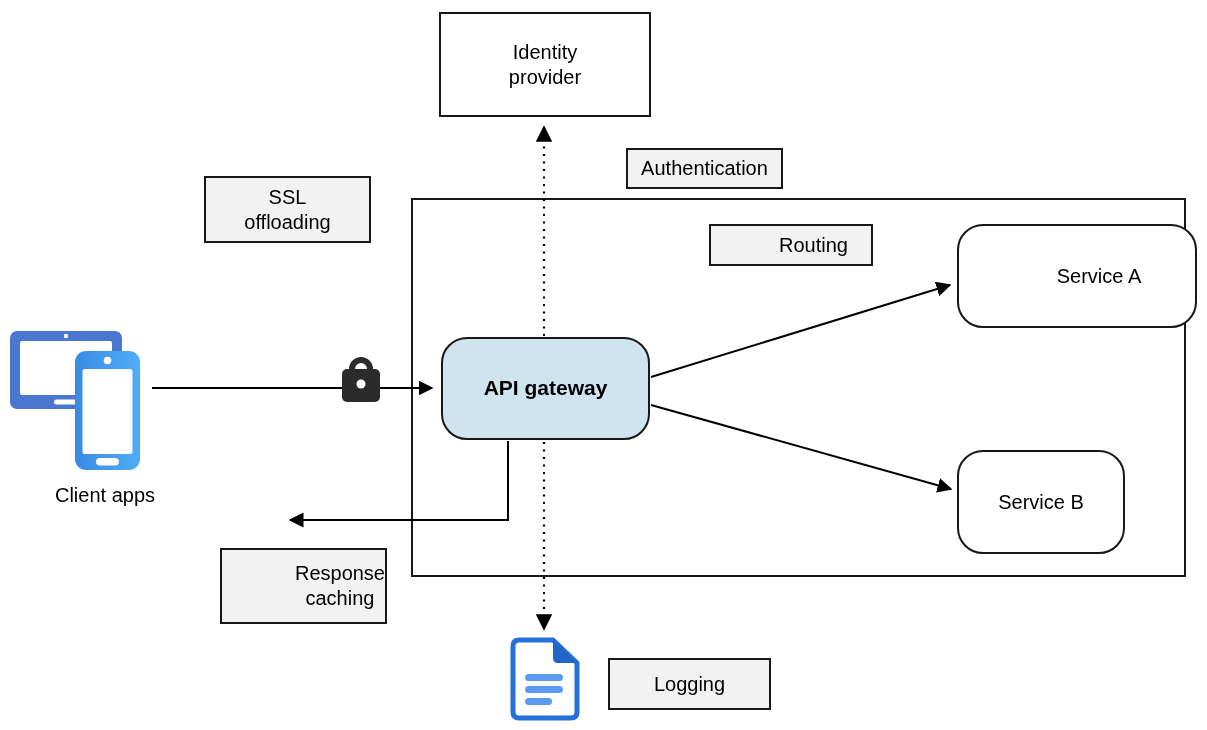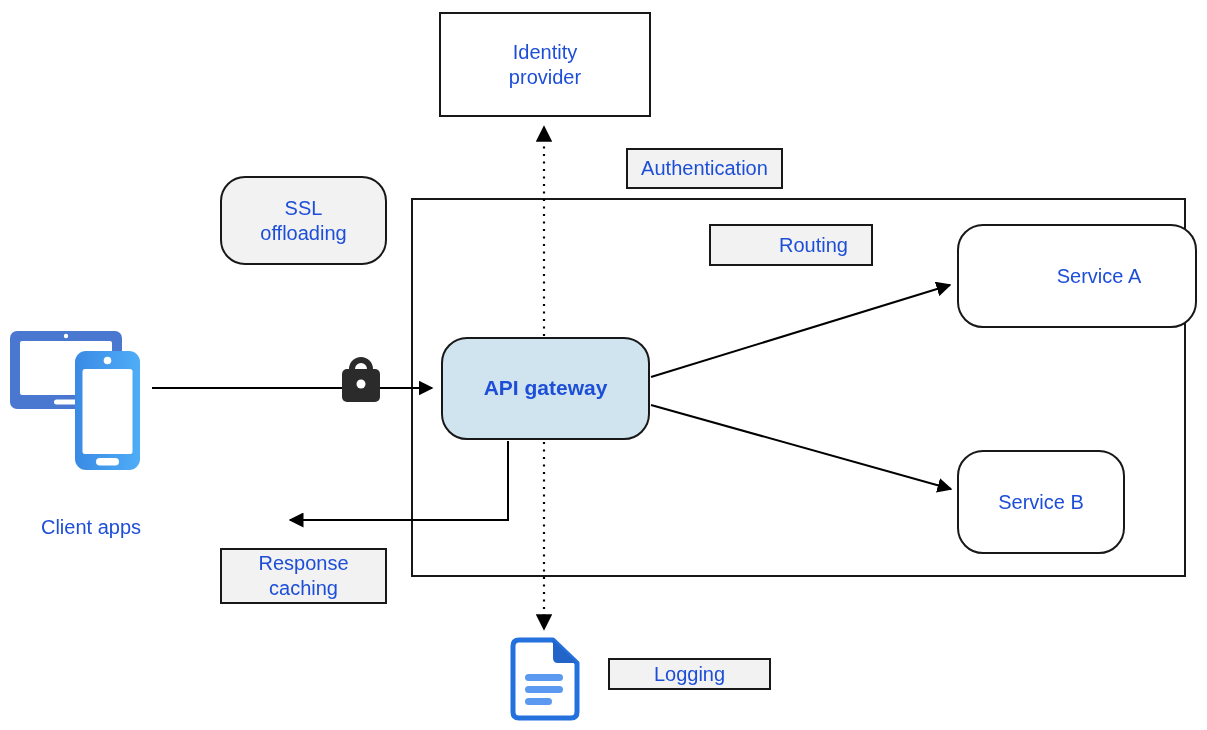--- a/index.html
+++ b/index.html
@@ -1,19 +1,19 @@
 <!DOCTYPE html>
 <html style="--gateway-fill: #cfe4ee; --label-fill: #f2f2f2; --line: #000000; --tablet-blue: #4a78d1; --phone-blue-start: #3a8ae4; --phone-blue-end: #4fadf7; --doc-border: #2470dd; --doc-fold: #2264c8; --doc-lines: #5b9af0; --lock-black: #2b2b2b;"><head>
 <meta charset="utf-8">
 <style>
   html,body{margin:0;padding:0;background:#ffffff;}
   .canvas{
     position:relative;width:1207px;height:730px;background:#fff;
     font-family:"Liberation Sans","DejaVu Sans",sans-serif;
-    color:#1d4ed8;overflow:hidden;
+    color:#000000;overflow:hidden;
   }
   .box{position:absolute;box-sizing:border-box;display:flex;align-items:center;justify-content:center;
        text-align:center;font-size:20px;line-height:1.25;white-space:pre-line;}
   .plain{background:#fff;border:2px solid #181818;}
   .note{background:var(--label-fill,#f2f2f2);border:2px solid #181818;}
   .rounded{background:#fff;border:2px solid #181818;border-radius:26px;}
   .gateway{background:var(--gateway-fill,#cfe4ee);border:2.5px solid #181818;border-radius:26px;font-weight:bold;font-size:21px;}
   .container-frame{position:absolute;box-sizing:border-box;border:2px solid #181818;background:transparent;}
   .caption{position:absolute;font-size:20px;text-align:center;}
   .icon-wrap{position:absolute;}
@@ -29,47 +29,47 @@
 
   <div class="box plain" style="left:439px;top:12px;width:212px;height:105px;">
     <span>Identity
 provider</span>
   </div>
 
   <div class="box note" style="left:626px;top:128px;width:157px;height:41px;margin-top:20px;">
     <span>Authentication</span>
   </div>
 
-  <div class="box note" style="left:220px;top:176px;width:167px;height:89px;border-radius:25px;">
+  <div class="box note" style="left:204px;top:176px;width:167px;height:67px;">
     <span>SSL
 offloading</span>
   </div>
 
   <div class="box note" style="left:709px;top:224px;width:164px;height:42px;padding-left:45px;">
     <span>Routing</span>
   </div>
 
   <div class="box rounded" style="left:957px;top:224px;width:240px;height:104px;padding-left:44px;">
     <span>Service A</span>
   </div>
 
   <div class="box rounded" style="left:957px;top:450px;width:168px;height:104px;">
     <span>Service B</span>
   </div>
 
   <div class="box gateway" style="left:441px;top:337px;width:209px;height:103px;">
     <span>API gateway</span>
   </div>
 
-  <div class="box note" style="left:220px;top:548px;width:167px;height:56px;">
+  <div class="box note" style="left:220px;top:548px;width:167px;height:76px;justify-content:flex-end;">
     <span>Response
 caching</span>
   </div>
 
-  <div class="box note" style="left:608px;top:658px;width:163px;height:32px;">
+  <div class="box note" style="left:608px;top:658px;width:163px;height:52px;">
     <span>Logging</span>
   </div>
 
   <div class="icon-wrap" style="left:8px;top:328px;">
     <svg width="140" height="148" viewBox="0 0 140 148">
       <defs>
         <linearGradient id="phoneGrad" x1="0" y1="0" x2="1" y2="0">
           <stop offset="0" style="stop-color:var(--phone-blue-start,#3a8ae4)"></stop>
           <stop offset="1" style="stop-color:var(--phone-blue-end,#4fadf7)"></stop>
         </linearGradient>
@@ -82,21 +82,21 @@
       </g>
       <g>
         <rect x="67" y="23" width="65" height="119" rx="11" fill="url(#phoneGrad)"></rect>
         <rect x="74.5" y="41" width="50" height="85" rx="2.5" fill="#ffffff"></rect>
         <circle cx="99.5" cy="32.5" r="3.8" fill="#ffffff"></circle>
         <rect x="88" y="130" width="23" height="7.5" rx="3.75" fill="#ffffff"></rect>
       </g>
     </svg>
   </div>
 
-  <div class="caption" style="left:18px;top:484px;width:146px;margin-top:32px;">
+  <div class="caption" style="left:32px;top:484px;width:146px;">
     <span>Client apps</span>
   </div>
 
   <div class="icon-wrap" style="left:508px;top:636px;">
     <svg width="74" height="88" viewBox="0 0 74 88">
       <path d="M11 4 H45 L69 27 V76 Q69 82 63 82 H11 Q5 82 5 76 V10 Q5 4 11 4 Z" fill="#ffffff" style="stroke:var(--doc-border,#2470dd)" stroke-width="5" stroke-linejoin="round"></path>
       <path d="M45 4 L69 27 H50 Q45 27 45 22 Z" style="fill:var(--doc-fold,#2264c8)"></path>
       <rect x="17" y="38" width="38" height="7" rx="3.5" style="fill:var(--doc-lines,#5b9af0)"></rect>
       <rect x="17" y="50" width="38" height="7" rx="3.5" style="fill:var(--doc-lines,#5b9af0)"></rect>
       <rect x="17" y="62" width="27" height="7" rx="3.5" style="fill:var(--doc-lines,#5b9af0)"></rect>

